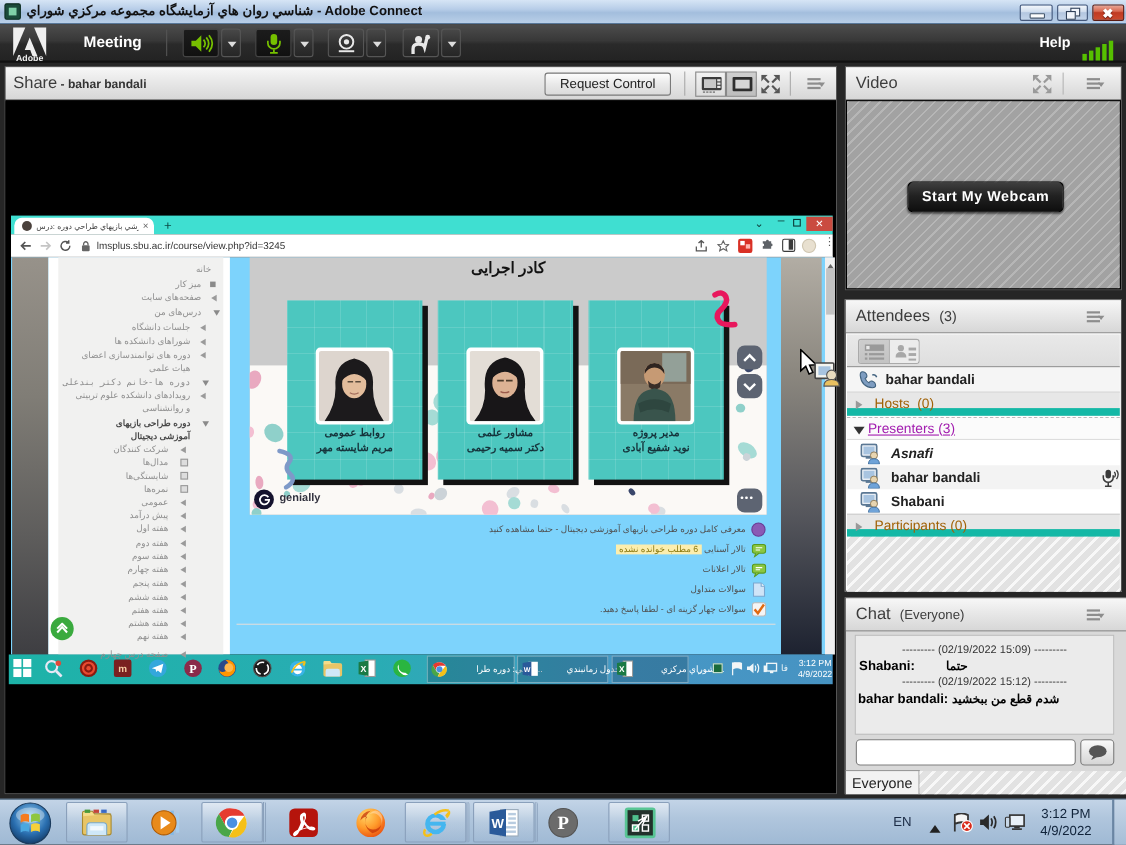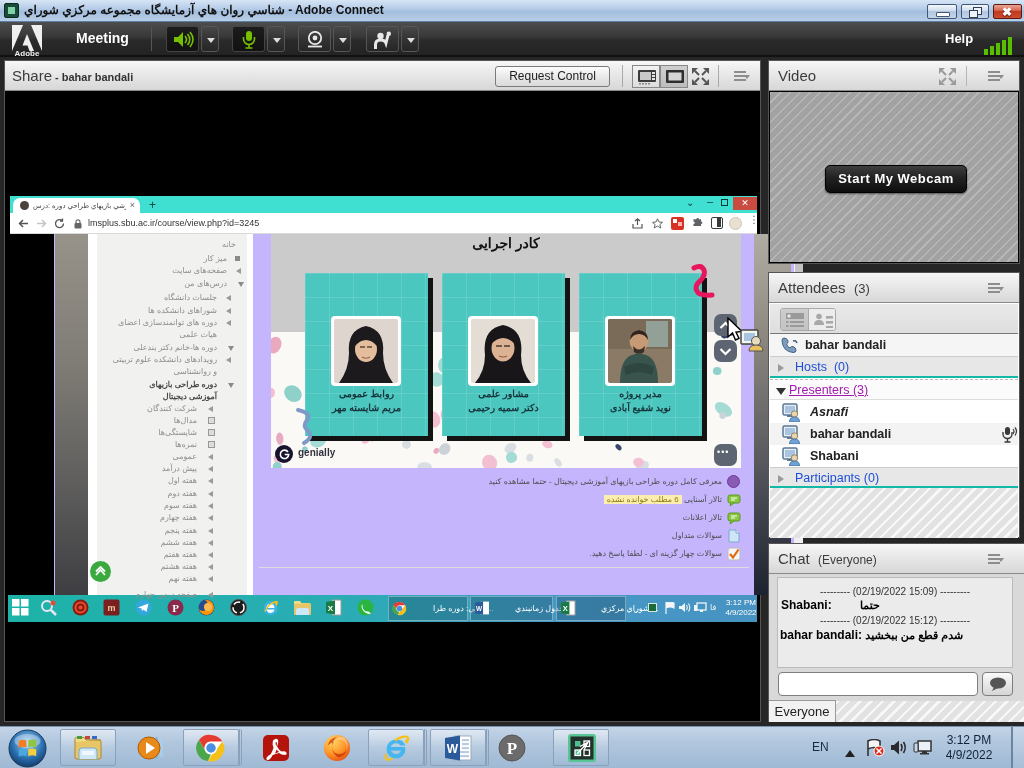--- a/index.html
+++ b/index.html
@@ -62,21 +62,21 @@
 #videopod { left:768px; top:60px; width:252px; height:204px; }
 #videobody { position:absolute; left:1px; top:31px; right:1px; bottom:1px;
   background:#a2a2a2 repeating-linear-gradient(135deg, rgba(255,255,255,0.22) 0 1.5px, transparent 1.5px 7px); }
 #webcambtn { position:absolute; left:56px; top:104px; width:142px; height:28px; border-radius:5px;
   background:linear-gradient(#3f3f3f,#222 45%, #0e0e0e); border:1px solid #000; box-shadow:0 1px 2px rgba(0,0,0,.5);
   color:#fff; font-size:13px; font-weight:bold; text-align:center; line-height:26px; letter-spacing:0.5px; }
 
 
 #attpod { left:768px; top:272px; width:252px; height:266px; background:#fff; }
 .attrow { position:absolute; left:1px; right:1px; font-size:12.5px; color:#222; }
-.grprow { background:#e7e7e7; color:#1d4ed8; border-bottom:2px solid #14b8a6; }
+.grprow { background:#e7e7e7; color:#a16207; border-bottom:7px solid #14b8a6; }
 .tri-r { position:absolute; left:8px; top:7px; border:4px solid transparent; border-left:6px solid #999; }
 .tri-d { position:absolute; left:6px; top:8px; border:5px solid transparent; border-top:7px solid #333; }
 
 
 #chatpod { left:768px; top:543px; width:275px; height:179px; background:#d9d9d9; }
 #chatmsgs { position:absolute; left:8px; top:33px; width:236px; height:91px; background:#ebebeb; border:1px solid #bbb; font-size:13px; }
 #chatinput { position:absolute; left:9px; top:128px; width:200px; height:24px; background:#fff; border:1px solid #7e7e7e; border-radius:4px; }
 #sendbtn { position:absolute; left:213px; top:128px; width:31px; height:24px; border:1px solid #7e7e7e; border-radius:4px;
   background:linear-gradient(#fafafa,#d5d5d5); }
 #evtab { position:absolute; left:0; top:156px; width:67px; height:22px; background:#f2f2f2; border-right:1px solid #999; border-top:1px solid #999;
@@ -89,21 +89,21 @@
   background:linear-gradient(#c3d4e7, #b0c6dd 40%, #9fb9d4); border-top:1px solid #7693b1; }
 .tbtn { position:absolute; top:2px; width:56px; height:37px; border:1px solid #8aa0bb; border-radius:2px;
   background:linear-gradient(rgba(255,255,255,.5), rgba(255,255,255,.12) 50%, rgba(160,185,212,.25)); }
 .tico { position:absolute; top:6px; width:30px; height:30px; }
 
 
 #desktop { position:absolute; left:3px; top:104px; width:749px; height:426px; background:#000; }
 #tabbar { position:absolute; left:2px; top:0; width:747px; height:17px; background:#3fdfd1; }
 #tab { position:absolute; left:3px; top:2px; width:127px; height:15px; background:#fff; border-radius:7px 7px 0 0; }
 #urlbar { position:absolute; left:2px; top:17px; width:747px; height:21px; background:#fff; border-bottom:1px solid #dadada; }
-#bcontent { position:absolute; left:2px; top:38px; width:747px; height:361px; background:#c4b5fd;margin-left:44px; }
+#bcontent { position:absolute; left:2px; top:38px; width:747px; height:361px; background:#7dd3fc; }
 #lband { position:absolute; left:1px; top:0; width:33px; height:361px; background:linear-gradient(#97928a,#807d76 35%, #5e5d5c 70%, #3e3e42); }
 #rband { position:absolute; left:700px; top:0; width:37px; height:361px; background:linear-gradient(#b2ada4,#8a867e 30%, #55565c 65%, #1d2230); }
 #vscroll { position:absolute; left:740px; top:0; width:9px; height:361px; background:#f0f0f0; }
 #sidebar { position:absolute; left:34px; top:0; width:165px; height:361px; background:#fff; }
 #sidebar:after { content:""; position:absolute; left:9px; top:0; width:150px; height:361px; background:#f1f1f0; }
 .sbitem { position:absolute; right:10px; font-size:8px; color:#8e8e8e; white-space:nowrap; direction:rtl; z-index:2; }
 .sbarrow { position:absolute; right:1px; width:0; height:0; border:3px solid transparent; z-index:2; }
 #pres { position:absolute; left:217px; top:0; width:470px; height:234px; background:#cbcbcb; }
 #terr { position:absolute; left:0; top:98px; width:470px; height:136px; }
 .card { position:absolute; top:39px; width:123px; height:163px; background:#4cc7bf; box-shadow:5px 5px 0 #131313;
@@ -291,21 +291,21 @@
             <div class="sbarrow" style="top:34px;right:12px;border-right:5px solid #9a9a9a;"></div>
             <div class="sbitem" style="top:45px;right:26px;">درس‌های من</div>
             <div class="sbarrow" style="top:48px;right:9px;border-top:5px solid #8a8a8a;"></div>
             <div class="sbitem" style="top:59px;right:36px;">جلسات دانشگاه</div>
             <div class="sbarrow" style="top:61px;right:22px;border-right:5px solid #9a9a9a;"></div>
             <div class="sbitem" style="top:72px;right:36px;">شوراهای دانشکده ها</div>
             <div class="sbarrow" style="top:74px;right:22px;border-right:5px solid #9a9a9a;"></div>
             <div class="sbitem" style="top:84px;right:36px;">دوره های توانمندسازی اعضای</div>
             <div class="sbarrow" style="top:86px;right:22px;border-right:5px solid #9a9a9a;"></div>
             <div class="sbitem" style="top:96px;right:36px;">هیات علمی</div>
-            <div class="sbitem" style="top:109px;right:36px;">دوره ها-خانم دکتر بندعلی</div>
+            <div class="sbitem" style="top:109px;right:36px;font-family:Liberation Mono, monospace;">دوره ها-خانم دکتر بندعلی</div>
             <div class="sbarrow" style="top:112px;right:19px;border-top:5px solid #8a8a8a;"></div>
             <div class="sbitem" style="top:121px;right:36px;">رویدادهای دانشکده علوم تربیتی</div>
             <div class="sbarrow" style="top:123px;right:22px;border-right:5px solid #9a9a9a;"></div>
             <div class="sbitem" style="top:133px;right:36px;">و روانشناسی</div>
             <div class="sbitem" style="top:146px;right:36px;color:#4a4a4a;font-weight:bold;">دوره طراحی بازیهای</div>
             <div class="sbarrow" style="top:149px;right:19px;border-top:5px solid #8a8a8a;"></div>
             <div class="sbitem" style="top:158px;right:36px;color:#4a4a4a;font-weight:bold;">آموزشی دیجیتال</div>
             <div class="sbitem" style="top:170px;right:56px;">شرکت کنندگان</div>
             <div class="sbarrow" style="top:172px;right:40px;border-right:5px solid #9a9a9a;"></div>
             <div class="sbitem" style="top:182px;right:56px;">مدال‌ها</div>

